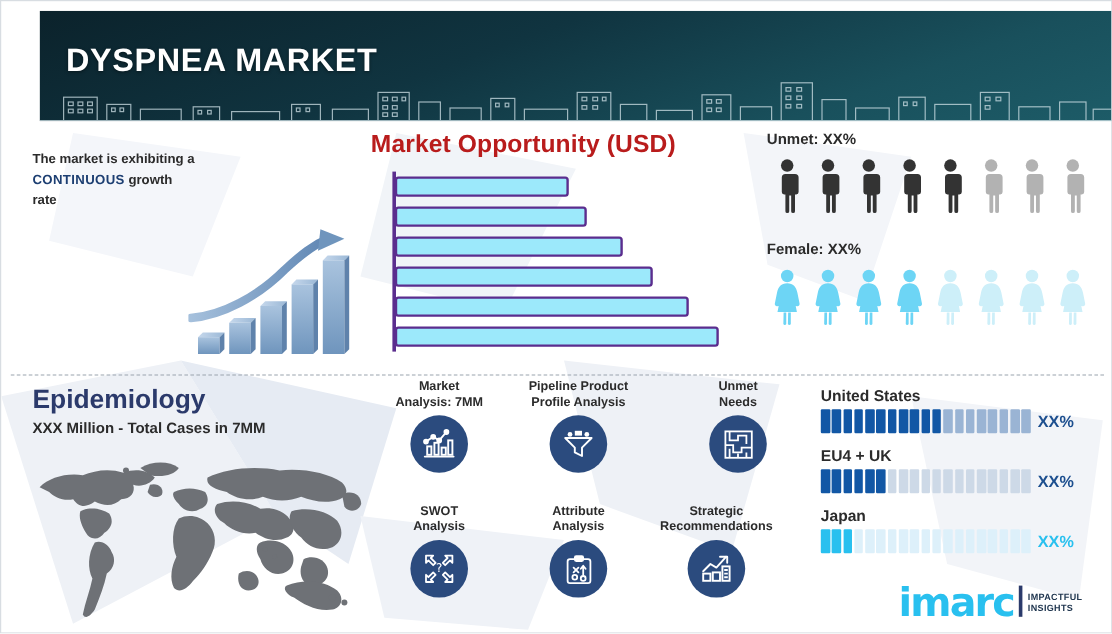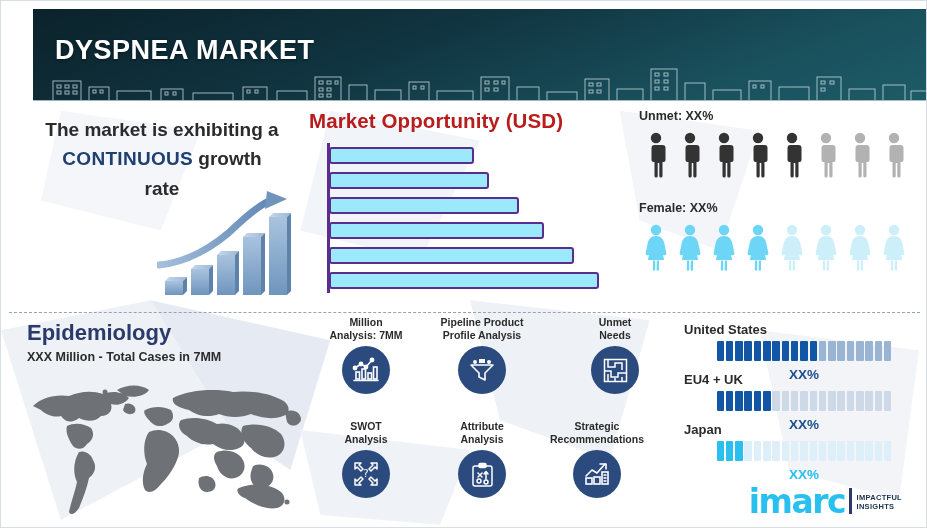--- a/index.html
+++ b/index.html
@@ -26,22 +26,22 @@
   #title{
     position:absolute;left:22px;top:26px;z-index:4;
     color:#ffffff;font-size:27px;font-weight:bold;letter-spacing:0.5px;
     text-shadow:0 1px 3px rgba(0,0,0,.45);
     font-family:"Liberation Sans", sans-serif;
   }
   .skyline{position:absolute;left:0;bottom:0;width:911px;height:44px;z-index:3;opacity:.75;}
   
   #top-row{position:absolute;left:8px;top:100px;width:911px;height:205px;z-index:2;}
   #growth-text{
-    position:absolute;left:18px;top:14px;width:270px;
-    font-size:19px;line-height:1.55;color:#2b2b2b;font-weight:bold;text-align:center;
+    position:absolute;left:18px;top:24px;width:270px;
+    font-size:11px;line-height:1.55;color:#2b2b2b;font-weight:bold;
   }
   #growth-text .hl{color:#1d3f72;font-weight:bold;letter-spacing:.3px;}
   #growth-text .reg{font-weight:bold;color:#2b2b2b;}
   #growth-graphic{position:absolute;left:148px;top:88px;width:150px;height:110px;}
   
   #mo-block{position:absolute;left:300px;top:8px;width:320px;height:195px;}
   #mo-title{font-size:20.5px;font-weight:bold;color:#b91c1c;letter-spacing:.1px;}
   #mo-chart{position:absolute;left:8px;top:32px;width:300px;height:155px;}
   .mo-axis{position:absolute;left:10px;top:2px;width:2.5px;height:150px;background:#5b2d8e;}
   .mo-bar{
@@ -65,21 +65,21 @@
   .icon-cell{position:absolute;width:118px;text-align:center;}
   .icon-cap{font-size:10.5px;font-weight:bold;color:#2b2b2b;line-height:1.25;height:26px;}
   .icon-circle{
     width:48px;height:48px;border-radius:50%;background:#2b4b7e;
     margin:4px auto 0 auto;display:flex;align-items:center;justify-content:center;
   }
   
   #regions{position:absolute;left:668px;top:8px;width:240px;height:150px;margin-left:7px;}
   .region{position:absolute;width:240px;height:46px;}
   .region-name{font-size:13px;font-weight:bold;color:#2b2b2b;margin-bottom:4px;}
-  .seg-wrap{display:flex;align-items:center;gap:6px;flex-direction:column;}
+  .seg-wrap{display:flex;align-items:center;gap:6px;}
   .segs{display:flex;gap:1.8px;}
   .seg{width:7.5px;height:20px;border-radius:1px;}
   .region-pct{font-size:13.5px;font-weight:bold;}
   
   #logo{position:absolute;right:18px;bottom:4px;display:flex;align-items:flex-end;}
   #logo .imarc{font-size:33px;font-weight:bold;color:#29c0ef;letter-spacing:-1.5px;line-height:.85;font-family:"DejaVu Sans", sans-serif;margin-left:13px;}
   #logo .bar{width:2.5px;height:26px;background:#2b3a6b;margin:0 5px 2px 4px;}
   #logo .tag{font-size:7.5px;font-weight:bold;color:#20364f;line-height:1.3;letter-spacing:.3px;margin-bottom:4px;}
 </style>
 </head>
@@ -349,21 +349,21 @@
           <circle cx="208" cy="94" r="2"></circle>
         <circle cx="84" cy="22" r="2.5"></circle>
           <circle cx="36" cy="28" r="2"></circle>
       </g>
     </svg>
 
     <div id="icon-grid">
 
       <div class="icon-cell" style="left:0px;top:0px;">
         <div class="icon-cap">
-          <span>Million</span><br><span>Analysis: 7MM</span>
+          <span>Market</span><br><span>Analysis: 7MM</span>
         </div>
         <div class="icon-circle">
           <svg width="28" height="28" viewBox="0 0 28 28" fill="none" stroke="#fff" stroke-width="1.6">
             <polyline points="3,12 9,8 14,11 20,4" stroke-linecap="round"></polyline>
             <circle cx="3" cy="12" r="1.6" fill="#fff"></circle>
               <circle cx="9" cy="8" r="1.6" fill="#fff"></circle>
             <circle cx="14" cy="11" r="1.6" fill="#fff"></circle>
               <circle cx="20" cy="4" r="1.6" fill="#fff"></circle>
             <rect x="4" y="16" width="3.5" height="7"></rect>
               <rect x="10" y="13" width="3.5" height="10"></rect>

